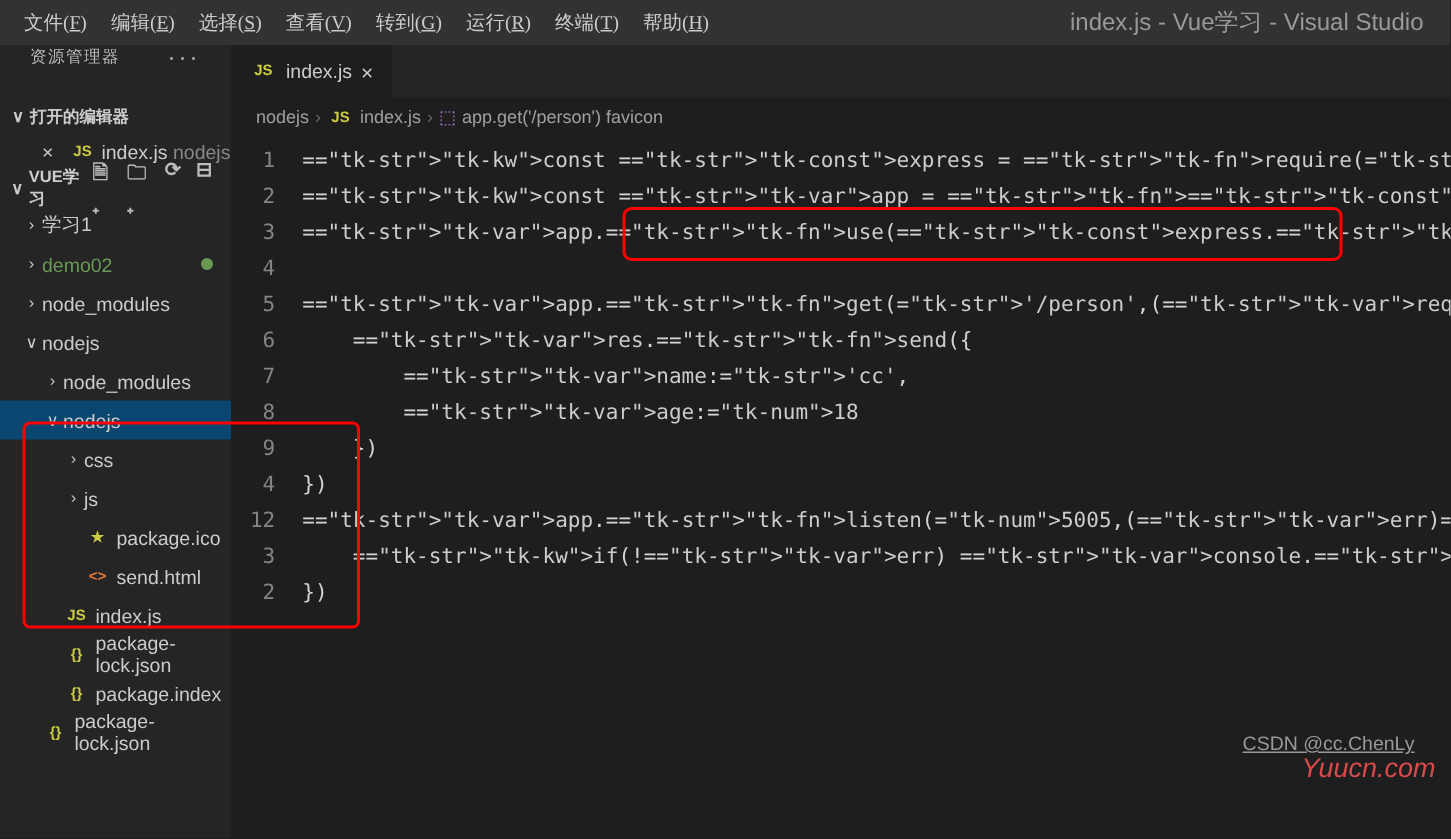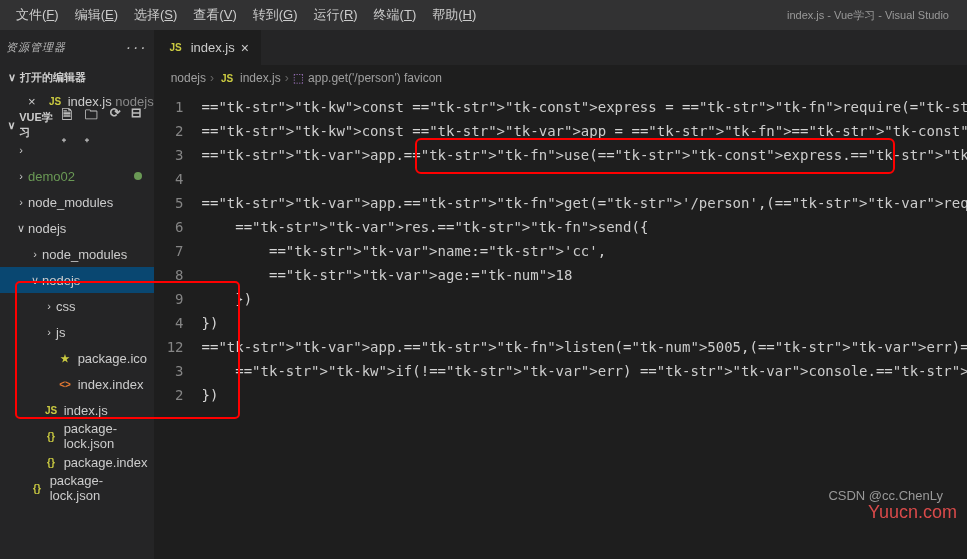--- a/index.html
+++ b/index.html
@@ -1,23 +1,23 @@
 <!DOCTYPE html>
 <html><head>
 <meta charset="utf-8">
 <style>
 * { margin: 0; padding: 0; box-sizing: border-box; }
 body { font-family: "Segoe UI", "Microsoft YaHei", sans-serif; background: #1e1e1e; color: #cccccc; font-size: 13px; width: 967px; height: 559px; overflow: hidden; position: relative; }
 .menubar { display: flex; height: 30px; background: #323233; align-items: center; padding: 0 8px; }
-.menu-item { padding: 0 8px; color: #cccccc; cursor: pointer; }
+.menu-item { padding: 0 8px; color: #cccccc; cursor: pointer; font-family: Liberation Serif, serif; }
 .menu-item u { text-decoration: underline; }
-.title-right { margin-left: auto; color: #999; font-size: 11px; padding-right: 10px; }
+.title-right { margin-left: auto; color: #999; font-size: 16px; padding-right: 10px; }
 .main { display: flex; height: calc(100% - 30px); }
 .sidebar { width: 345px; background: #252526; display: flex; flex-direction: column; border-right: 1px solid #1e1e1e; }
-.explorer-hdr { display: flex; align-items: center; height: 35px; padding: 0 6px; text-transform: none; font-size: 11px; color: #bbbbbb; letter-spacing: 1px; font-style: italic; }
+.explorer-hdr { display: flex; align-items: flex-start; height: 35px; padding: 0 20px; text-transform: none; font-size: 11px; color: #bbbbbb; letter-spacing: 1px; }
 .explorer-hdr .dots { margin-left: auto; font-size: 16px; letter-spacing: 2px; }
 .section-hdr { display: flex; align-items: center; height: 24px; padding: 0 4px; font-size: 11px; font-weight: 700; color: #cccccc; cursor: pointer; }
 .section-hdr .chev { width: 16px; text-align: center; }
 .open-editor-item { display: flex; align-items: center; height: 24px; padding-left: 28px; }
 .open-editor-item .close { width: 18px; color: #ccc; }
 .file-icon { width: 18px; color: #cbcb41; font-weight: 700; font-size: 10px; display: inline-block; text-align: center; }
 .file-icon.js { color: #cbcb41; }
 .file-icon.json { color: #cbcb41; }
 .file-icon.html { color: #e37933; }
 .file-icon.star { color: #cbcb41; }
@@ -40,22 +40,22 @@
 .tab .close { color: #ccc; font-size: 14px; }
 .breadcrumb { display: flex; align-items: center; height: 26px; padding: 0 16px; color: #a0a0a0; font-size: 12px; gap: 4px; }
 .breadcrumb .sep { color: #666; }
 .bc-cube { color: #b180d7; }
 .code { display: flex; font-family: Consolas, monospace; font-size: 14px; line-height: 24px; padding-top: 4px; }
 .gutter { text-align: right; color: #858585; padding: 0 18px 0 12px; user-select: none; }
 .codelines { position: relative; flex: 1; }
 .codelines .line { white-space: pre; }
 .tk-punc { color: #d4d4d4; }
 .redbox.code { top: 138px; left: 415px; width: 480px; height: 36px; border-radius: 6px; padding:0;}
-.watermark1 { position: absolute; bottom: 56px; right: 24px; color: #999; font-size: 13px; }
-.watermark2 { position: absolute; bottom: 36px; right: 10px; color: #d94a4a; font-size: 18px; font-weight: 300; }
+.watermark1 { position: absolute; bottom: 56px; right: 24px; color: #999; font-size: 13px; text-decoration: underline; }
+.watermark2 { position: absolute; bottom: 36px; right: 10px; color: #d94a4a; font-size: 18px; font-style: italic; font-weight: 300; }
 .dim { color: #888; }
 </style>
 </head>
 <body>
 
 <div class="menubar">
   <div id="menu-items" style="display: flex;">
       <span class="menu-item">文件(<u>F</u>)</span>
       <span class="menu-item">编辑(<u>E</u>)</span>
       <span class="menu-item">选择(<u>S</u>)</span>
@@ -87,20 +87,21 @@
       <span class="section-actions">
         <span>🗎₊</span>
         <span>🗀₊</span>
         <span>⟳</span>
         <span>⊟</span>
       </span>
     </div>
     <div class="tree" id="tree">
         <div class="tree-row pad1">
           <span class="chev">›</span>
+          <span class="label">学习1</span>
         </div>
         <div class="tree-row pad1 green">
           <span class="chev">›</span>
           <span class="label">demo02</span>
           <span class="mod-dot"></span>
         </div>
         <div class="tree-row pad1">
           <span class="chev">›</span>
           <span class="label">node_modules</span>
         </div>
@@ -118,21 +119,21 @@
         </div>
         <div class="tree-row pad3">
           <span class="chev">›</span>
           <span class="label">css</span>
         </div>
         <div class="tree-row pad3">
           <span class="chev">›</span>
           <span class="label">js</span>
         </div>
         <div class="tree-row pad3"><span class="chev"></span><span class="file-icon star">★</span>&nbsp;<span class="label">package.ico</span></div>
-        <div class="tree-row pad3"><span class="chev"></span><span class="file-icon html">&lt;&gt;</span>&nbsp;<span class="label">index.index</span></div>
+        <div class="tree-row pad3"><span class="chev"></span><span class="file-icon html">&lt;&gt;</span>&nbsp;<span class="label">send.html</span></div>
         <div class="tree-row pad2"><span class="chev"></span><span class="file-icon js">JS</span>&nbsp;<span class="label">index.js</span></div>
         <div class="tree-row pad2"><span class="chev"></span><span class="file-icon json">{}</span>&nbsp;<span class="label">package-lock.json</span></div>
         <div class="tree-row pad2"><span class="chev"></span><span class="file-icon json">{}</span>&nbsp;<span class="label">package.index</span></div>
         <div class="tree-row pad1"><span class="chev"></span><span class="file-icon json">{}</span>&nbsp;<span class="label">package-lock.json</span></div>
       </div>
   </div>
 
   <div class="editor">
     <div class="tabbar">
       <div class="tab">

